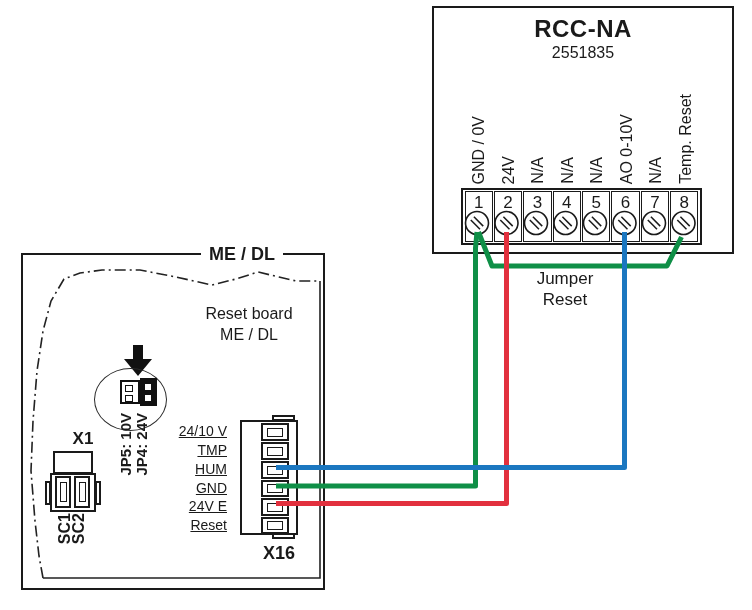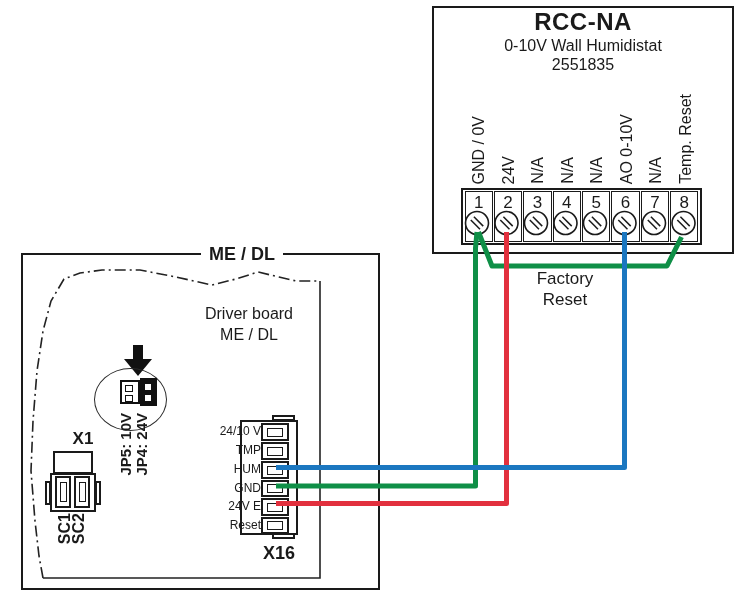--- a/index.html
+++ b/index.html
@@ -1,23 +1,23 @@
 <!DOCTYPE html>
 <html><head>
 <meta charset="utf-8">
 <style>
   * { box-sizing: border-box; margin: 0; padding: 0; }
   body { background: #ffffff; font-family: "Liberation Sans", sans-serif; color: #1a1a1a; }
   .canvas { position: relative; width: 752px; height: 610px; background: #fff; overflow: hidden; }
 
   .box { position: absolute; border: 2px solid #1a1a1a; background: #fff; }
   .rcc-box { left: 432px; top: 6px; width: 302px; height: 248px; }
-  .medl-box { left: 21px; top: 253px; width: 359px; height: 337px; }
-
-  .rcc-header { text-align: center; }
+  .medl-box { left: 21px; top: 253px; width: 304px; height: 337px; }
+
+  .rcc-header { text-align: center; margin-top: 7px; }
   .rcc-title { font-size: 24px; font-weight: bold; line-height: 28px; letter-spacing: .5px; }
   .rcc-sub { font-size: 16px; line-height: 19px; }
   .rcc-part { font-size: 16px; line-height: 19px; }
 
   
   .rot { position: absolute; writing-mode: vertical-rl; transform: rotate(180deg); white-space: nowrap; font-size: 16px; line-height: 18px; }
   .rcc-rot { bottom: 68px; }
 
   .strip { position: absolute; left: 27px; top: 180px; width: 241px; height: 57px; border: 2px solid #1a1a1a; display: flex; padding: 1px; }
   .cell { flex: 1; border: 1.3px solid #1a1a1a; margin: 0 0.6px; text-align: center; font-size: 17px; padding-top: 1px; background: #fff; }
@@ -45,34 +45,33 @@
   .x1-tab-r { position: absolute; left: 72px; top: 226px; width: 6px; height: 24px; border: 2px solid #1a1a1a; background: #fff; }
   .x1-sq { position: absolute; top: 221px; width: 16px; height: 32px; border: 2px solid #1a1a1a; background: #fff; }
   .x1-sq .inner { position: absolute; left: 3px; top: 4px; width: 7px; height: 20px; border: 1.5px solid #1a1a1a; }
   .sc-rot { bottom: 44px; font-size: 16px; font-weight: 600; line-height: 14px; }
 
   
   .x16-body { position: absolute; left: 217px; top: 165px; width: 58px; height: 115px; border: 2px solid #1a1a1a; background: #fff; }
   .x16-tab { position: absolute; left: 249px; width: 23px; height: 6px; border: 2px solid #1a1a1a; background: #fff; }
   .x16-sq { position: absolute; left: 238px; width: 28px; height: 17.5px; border: 2px solid #1a1a1a; background: #fff; }
   .x16-sq .inner { position: absolute; left: 4px; top: 2.5px; width: 16px; height: 9px; border: 1.5px solid #1a1a1a; }
-  .x16-pin-label { position: absolute; right: 117px; font-size: 12px; line-height: 19px; white-space: nowrap; }
+  .x16-pin-label { position: absolute; right: 96px; font-size: 14px; line-height: 19px; white-space: nowrap; text-decoration: underline; }
   .x16-label { position: absolute; left: 234px; top: 288px; width: 44px; text-align: center; font-size: 18px; font-weight: bold; }
 
   svg.overlay { position: absolute; left: 0; top: 0; z-index: 5; pointer-events: none; }
 </style>
 </head>
 <body>
 
 <div class="canvas">
 
   <div class="box rcc-box">
     <div class="rcc-header">
       <div class="rcc-title">RCC-NA</div>
-      <div class="rcc-sub">0-10V Wall Humidistat</div>
       <div class="rcc-part">2551835</div>
     </div>
 
     <div class="rot rcc-rot" style="left:36px">GND / 0V</div>
     <div class="rot rcc-rot" style="left:65.5px">24V</div>
     <div class="rot rcc-rot" style="left:95px">N/A</div>
     <div class="rot rcc-rot" style="left:124.5px">N/A</div>
     <div class="rot rcc-rot" style="left:154px">N/A</div>
     <div class="rot rcc-rot" style="left:183.5px">AO 0-10V</div>
     <div class="rot rcc-rot" style="left:213px">N/A</div>
@@ -84,29 +83,29 @@
       <div class="cell"><span>3</span></div>
       <div class="cell"><span>4</span></div>
       <div class="cell"><span>5</span></div>
       <div class="cell"><span>6</span></div>
       <div class="cell"><span>7</span></div>
       <div class="cell"><span>8</span></div>
     </div>
   </div>
 
   <div class="fj-label">
-    <div>Factory</div>
+    <div>Jumper</div>
     <div>Reset</div>
   </div>
 
   <div class="box medl-box">
     <div class="medl-chip">ME / DL</div>
 
     <div class="driver-name">
-      <div>Driver board</div>
+      <div>Reset board</div>
       <div>ME / DL</div>
     </div>
 
     <div class="arrow-shaft"></div>
     <div class="arrow-head"></div>
     <div class="jp-circle"></div>
     <div class="jp-open">
       <span class="pin" style="top:2.5px"></span>
       <span class="pin" style="top:12.5px"></span>
     </div>

